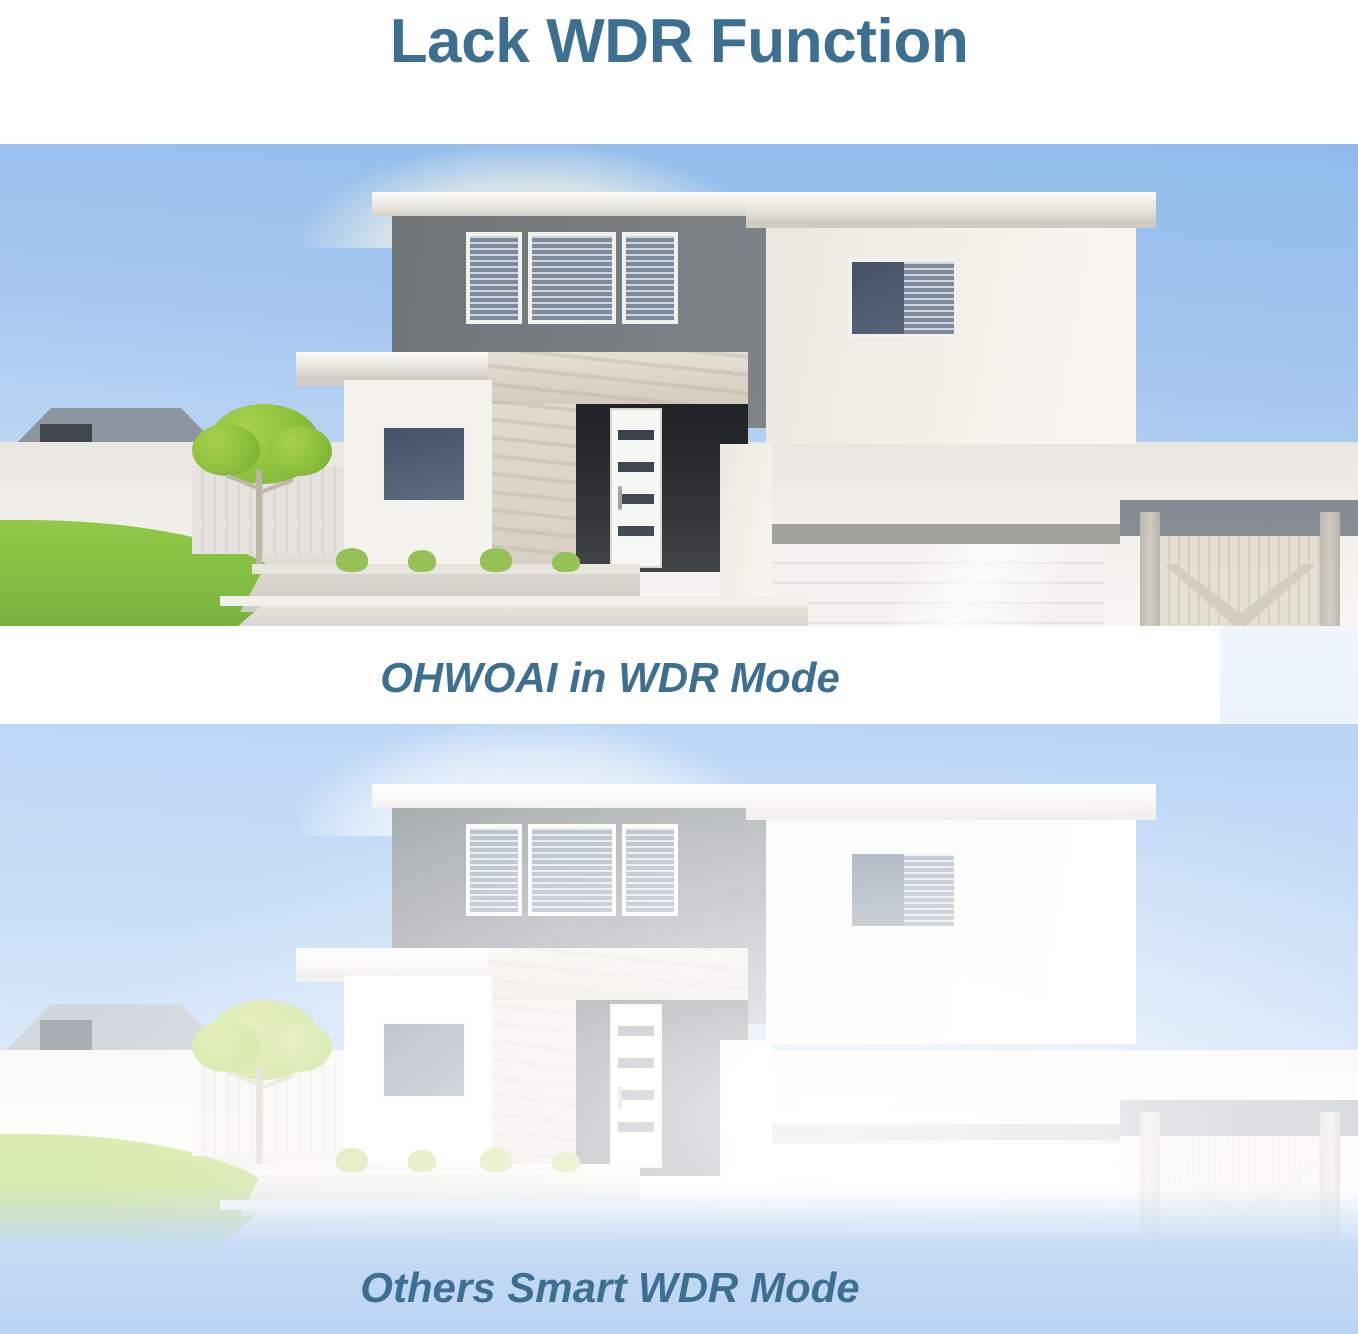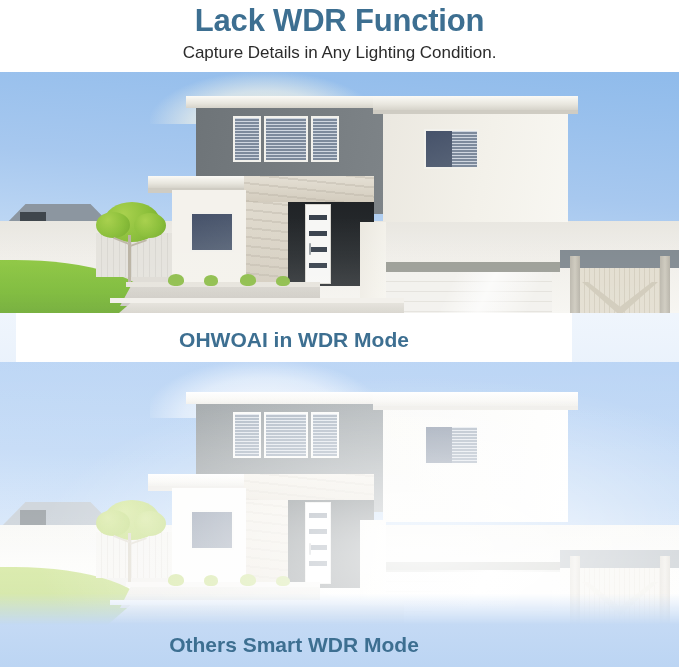--- a/index.html
+++ b/index.html
@@ -275,42 +275,42 @@
   }
   .nowdr .tone {
     background:
       radial-gradient(ellipse at 62% 72%, rgba(255,255,255,.78) 0%, rgba(255,255,255,.30) 38%, rgba(255,255,255,0) 65%),
       linear-gradient(180deg, rgba(255,255,255,.10) 0%, rgba(255,255,255,.34) 100%);
   }
 
   
   .caption-band {
     position: absolute;
-    left: 16px;
-    width: 556px;
+    left: 0;
+    width: 610px;
     text-align: center;
+    font-style: italic;
   }
   #caption-band-wdr   { top: 313px; height: 49px; background: #ffffff; }
   #caption-band-nowdr { top: 625px; height: 42px; background: transparent; }
 
   .caption {
     font-size: 21px;
     font-weight: bold;
     color: #3d6f91;
     line-height: 1;
   }
   #caption-band-wdr   .caption { padding-top: 16px; }
   #caption-band-nowdr .caption { padding-top: 9px; }
 </style>
 </head>
 <body>
 
 <div class="header">
   <div class="title">Lack WDR Function</div>
-  <div class="subtitle">Capture Details in Any Lighting Condition.</div>
 </div>
 
 <div class="panel" id="panel-wdr">
   <div class="scene wdr">
 
     <div class="sky"></div>
 
     <div class="sunflare" style="left:150px; top:0; width:230px; height:52px;"></div>
 
     <div class="neighbour">

